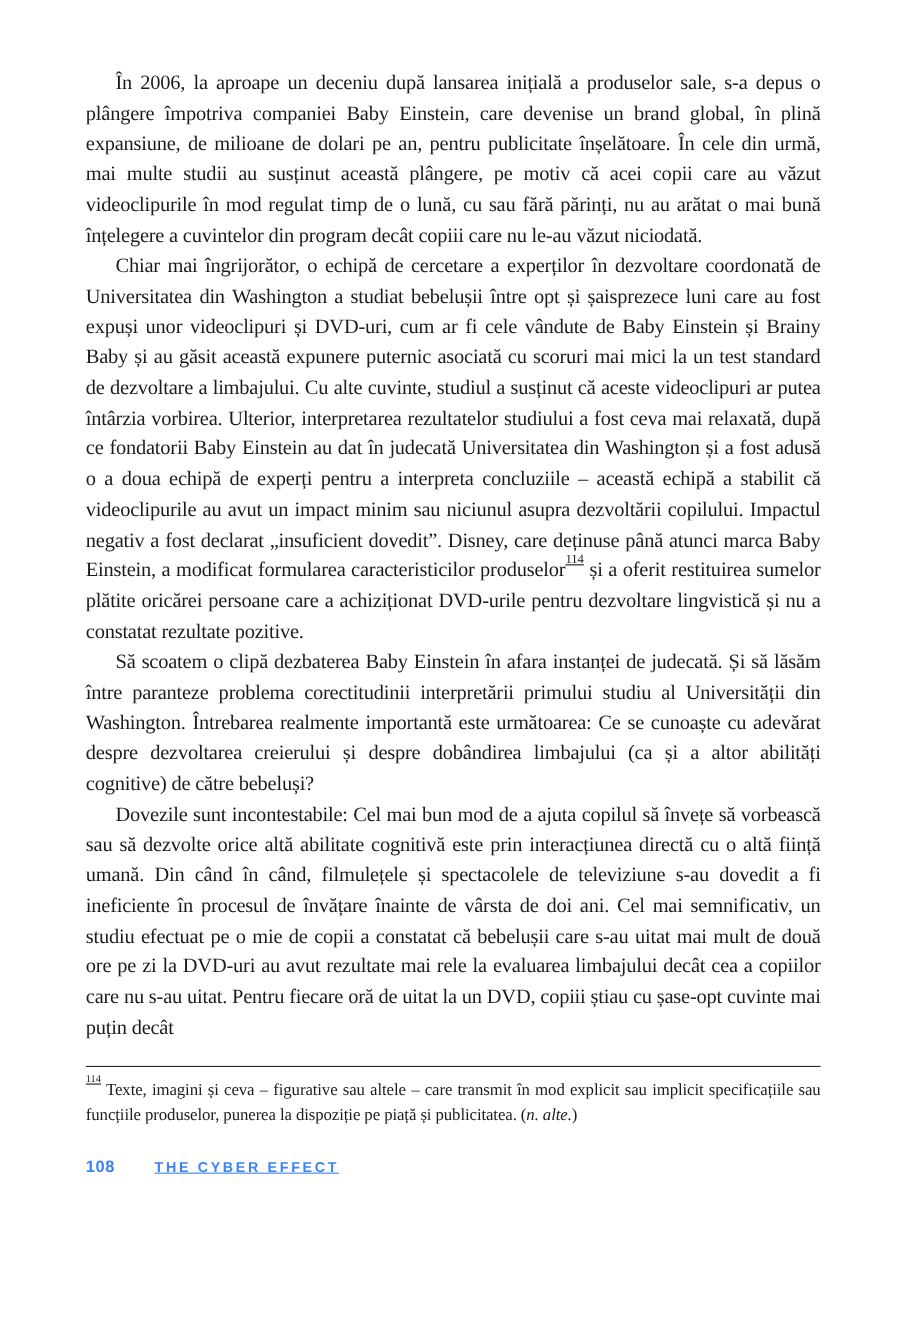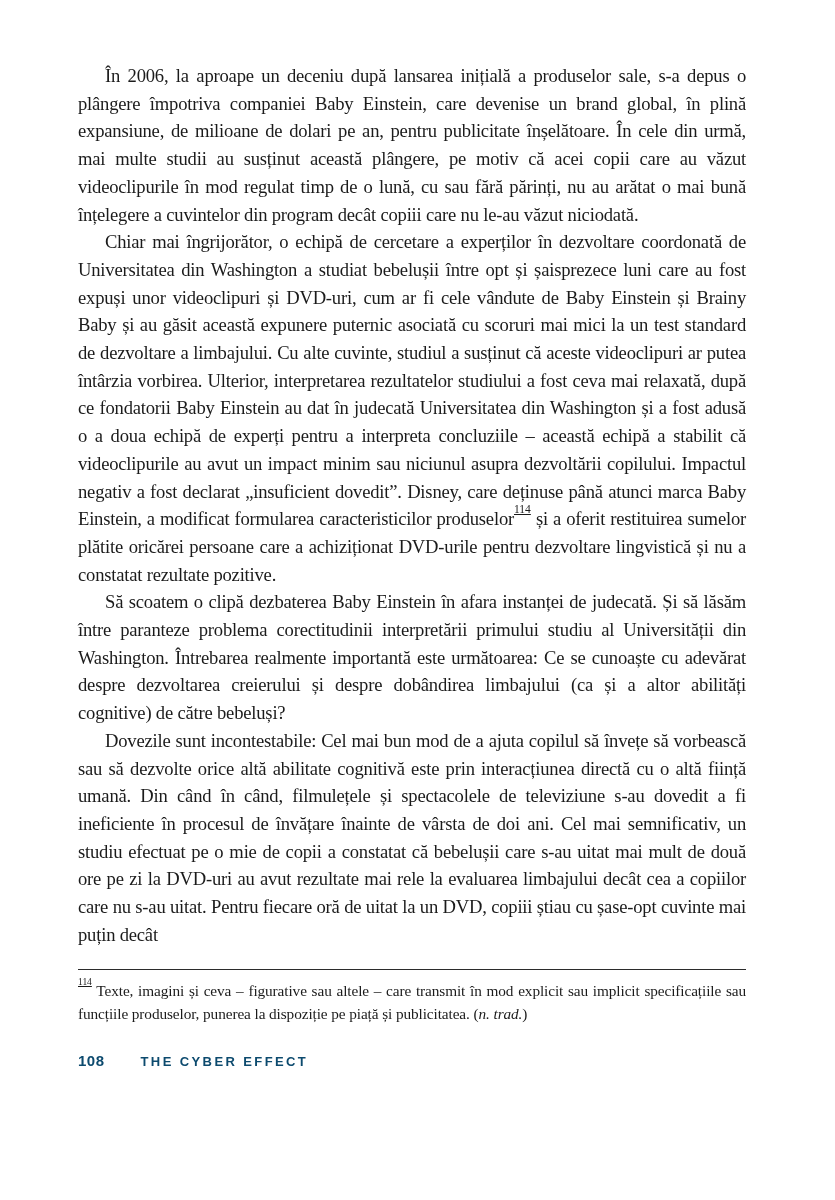--- a/index.html
+++ b/index.html
@@ -56,51 +56,52 @@
   }
   .footnote em {
     font-style: italic;
   }
   .footer {
     margin-top: 26px;
     display: flex;
     align-items: baseline;
     gap: 36px;
     font-family: "Liberation Sans", "DejaVu Sans", sans-serif;
-    color: #0c4a6e;
+    color: #3b82f6;
   }
   .page-num {
     font-weight: 700;
     font-size: 15px;
     letter-spacing: 0.5px;
   }
   .book-title {
     font-weight: 700;
     font-size: 13px;
     letter-spacing: 2.4px;
+    text-decoration: underline;
   }
 </style>
 </head>
 <body>
 
 <div class="page">
 
   <div class="main-text">
     <p><span>În 2006, la aproape un deceniu după lansarea inițială a produselor sale, s-a depus o plângere împotriva companiei Baby Einstein, care devenise un brand global, în plină expansiune, de milioane de dolari pe an, pentru publicitate înșelătoare. În cele din urmă, mai multe studii au susținut această plângere, pe motiv că acei copii care au văzut videoclipurile în mod regulat timp de o lună, cu sau fără părinți, nu au arătat o mai bună înțelegere a cuvintelor din program decât copiii care nu le-au văzut niciodată.</span></p>
 
     <p><span>Chiar mai îngrijorător, o echipă de cercetare a experților în dezvoltare coordonată de Universitatea din Washington a studiat bebelușii între opt și șaisprezece luni care au fost expuși unor videoclipuri și DVD-uri, cum ar fi cele vândute de Baby Einstein și Brainy Baby și au găsit această expunere puternic asociată cu scoruri mai mici la un test standard de dezvoltare a limbajului. Cu alte cuvinte, studiul a susținut că aceste videoclipuri ar putea întârzia vorbirea. Ulterior, interpretarea rezultatelor studiului a fost ceva mai relaxată, după ce fondatorii Baby Einstein au dat în judecată Universitatea din Washington și a fost adusă o a doua echipă de experți pentru a interpreta concluziile – această echipă a stabilit că videoclipurile au avut un impact minim sau niciunul asupra dezvoltării copilului. Impactul negativ a fost declarat „insuficient dovedit”. Disney, care deținuse până atunci marca Baby Einstein, a modificat formularea caracteristicilor produselor</span><sup class="fn-ref">114</sup><span> și a oferit restituirea sumelor plătite oricărei persoane care a achiziționat DVD-urile pentru dezvoltare lingvistică și nu a constatat rezultate pozitive.</span></p>
 
     <p><span>Să scoatem o clipă dezbaterea Baby Einstein în afara instanței de judecată. Și să lăsăm între paranteze problema corectitudinii interpretării primului studiu al Universității din Washington. Întrebarea realmente importantă este următoarea: Ce se cunoaște cu adevărat despre dezvoltarea creierului și despre dobândirea limbajului (ca și a altor abilități cognitive) de către bebeluși?</span></p>
 
     <p><span>Dovezile sunt incontestabile: Cel mai bun mod de a ajuta copilul să învețe să vorbească sau să dezvolte orice altă abilitate cognitivă este prin interacțiunea directă cu o altă ființă umană. Din când în când, filmulețele și spectacolele de televiziune s-au dovedit a fi ineficiente în procesul de învățare înainte de vârsta de doi ani. Cel mai semnificativ, un studiu efectuat pe o mie de copii a constatat că bebelușii care s-au uitat mai mult de două ore pe zi la DVD-uri au avut rezultate mai rele la evaluarea limbajului decât cea a copiilor care nu s-au uitat. Pentru fiecare oră de uitat la un DVD, copiii știau cu șase-opt cuvinte mai puțin decât</span></p>
   </div>
 
   <div class="footnote-area">
     <div class="fn-rule"></div>
-    <p class="footnote"><sup class="fn-ref">114</sup> <span>Texte, imagini și ceva – figurative sau altele – care transmit în mod explicit sau implicit specificațiile sau funcțiile produselor, punerea la dispoziție pe piață și publicitatea. (</span><em>n. trad.</em><span>)</span></p>
+    <p class="footnote"><sup class="fn-ref">114</sup> <span>Texte, imagini și ceva – figurative sau altele – care transmit în mod explicit sau implicit specificațiile sau funcțiile produselor, punerea la dispoziție pe piață și publicitatea. (</span><em>n. alte.</em><span>)</span></p>
   </div>
 
   <div class="footer">
     <span class="page-num">108</span>
     <span class="book-title">THE CYBER EFFECT</span>
   </div>
 
 </div>
 
 </body></html>

